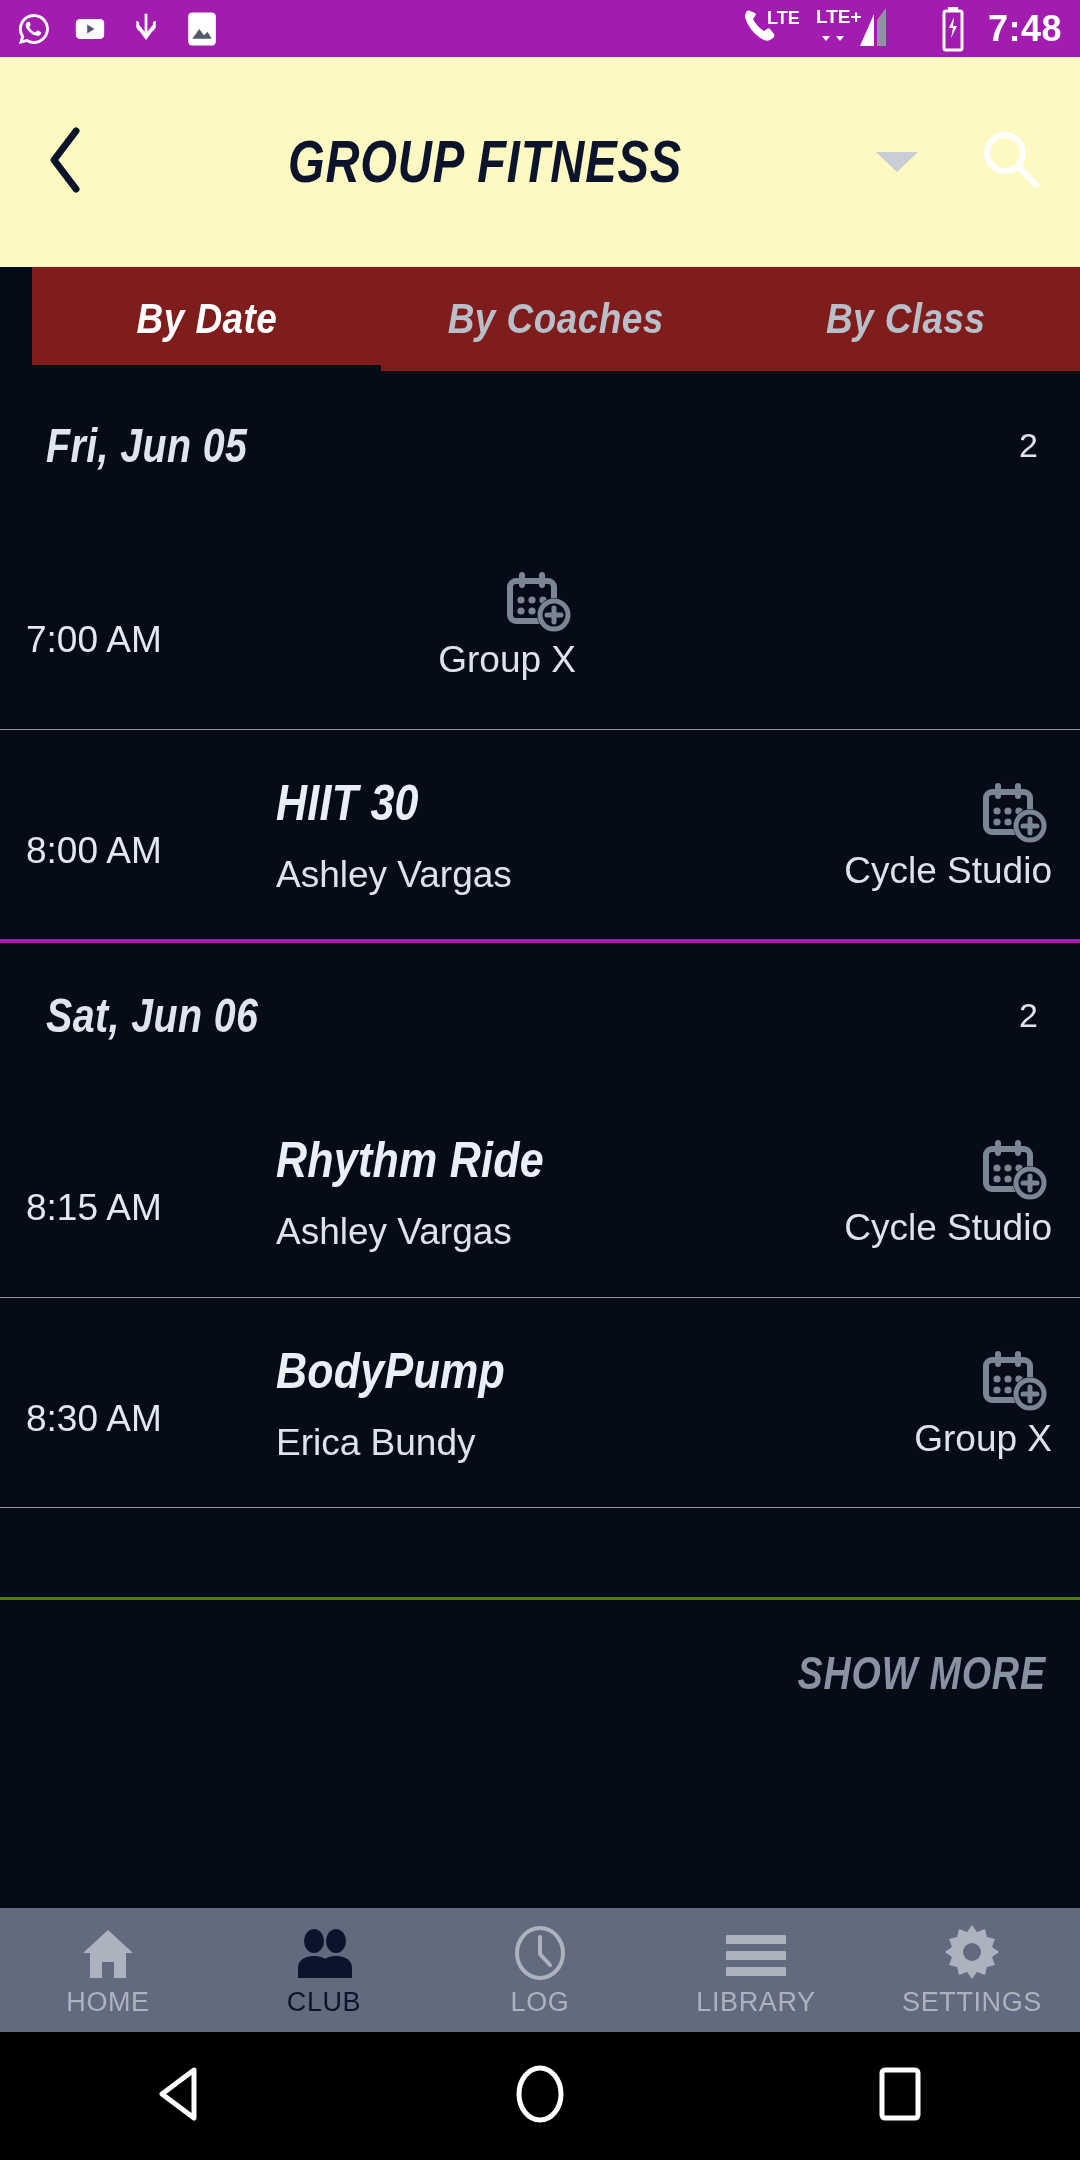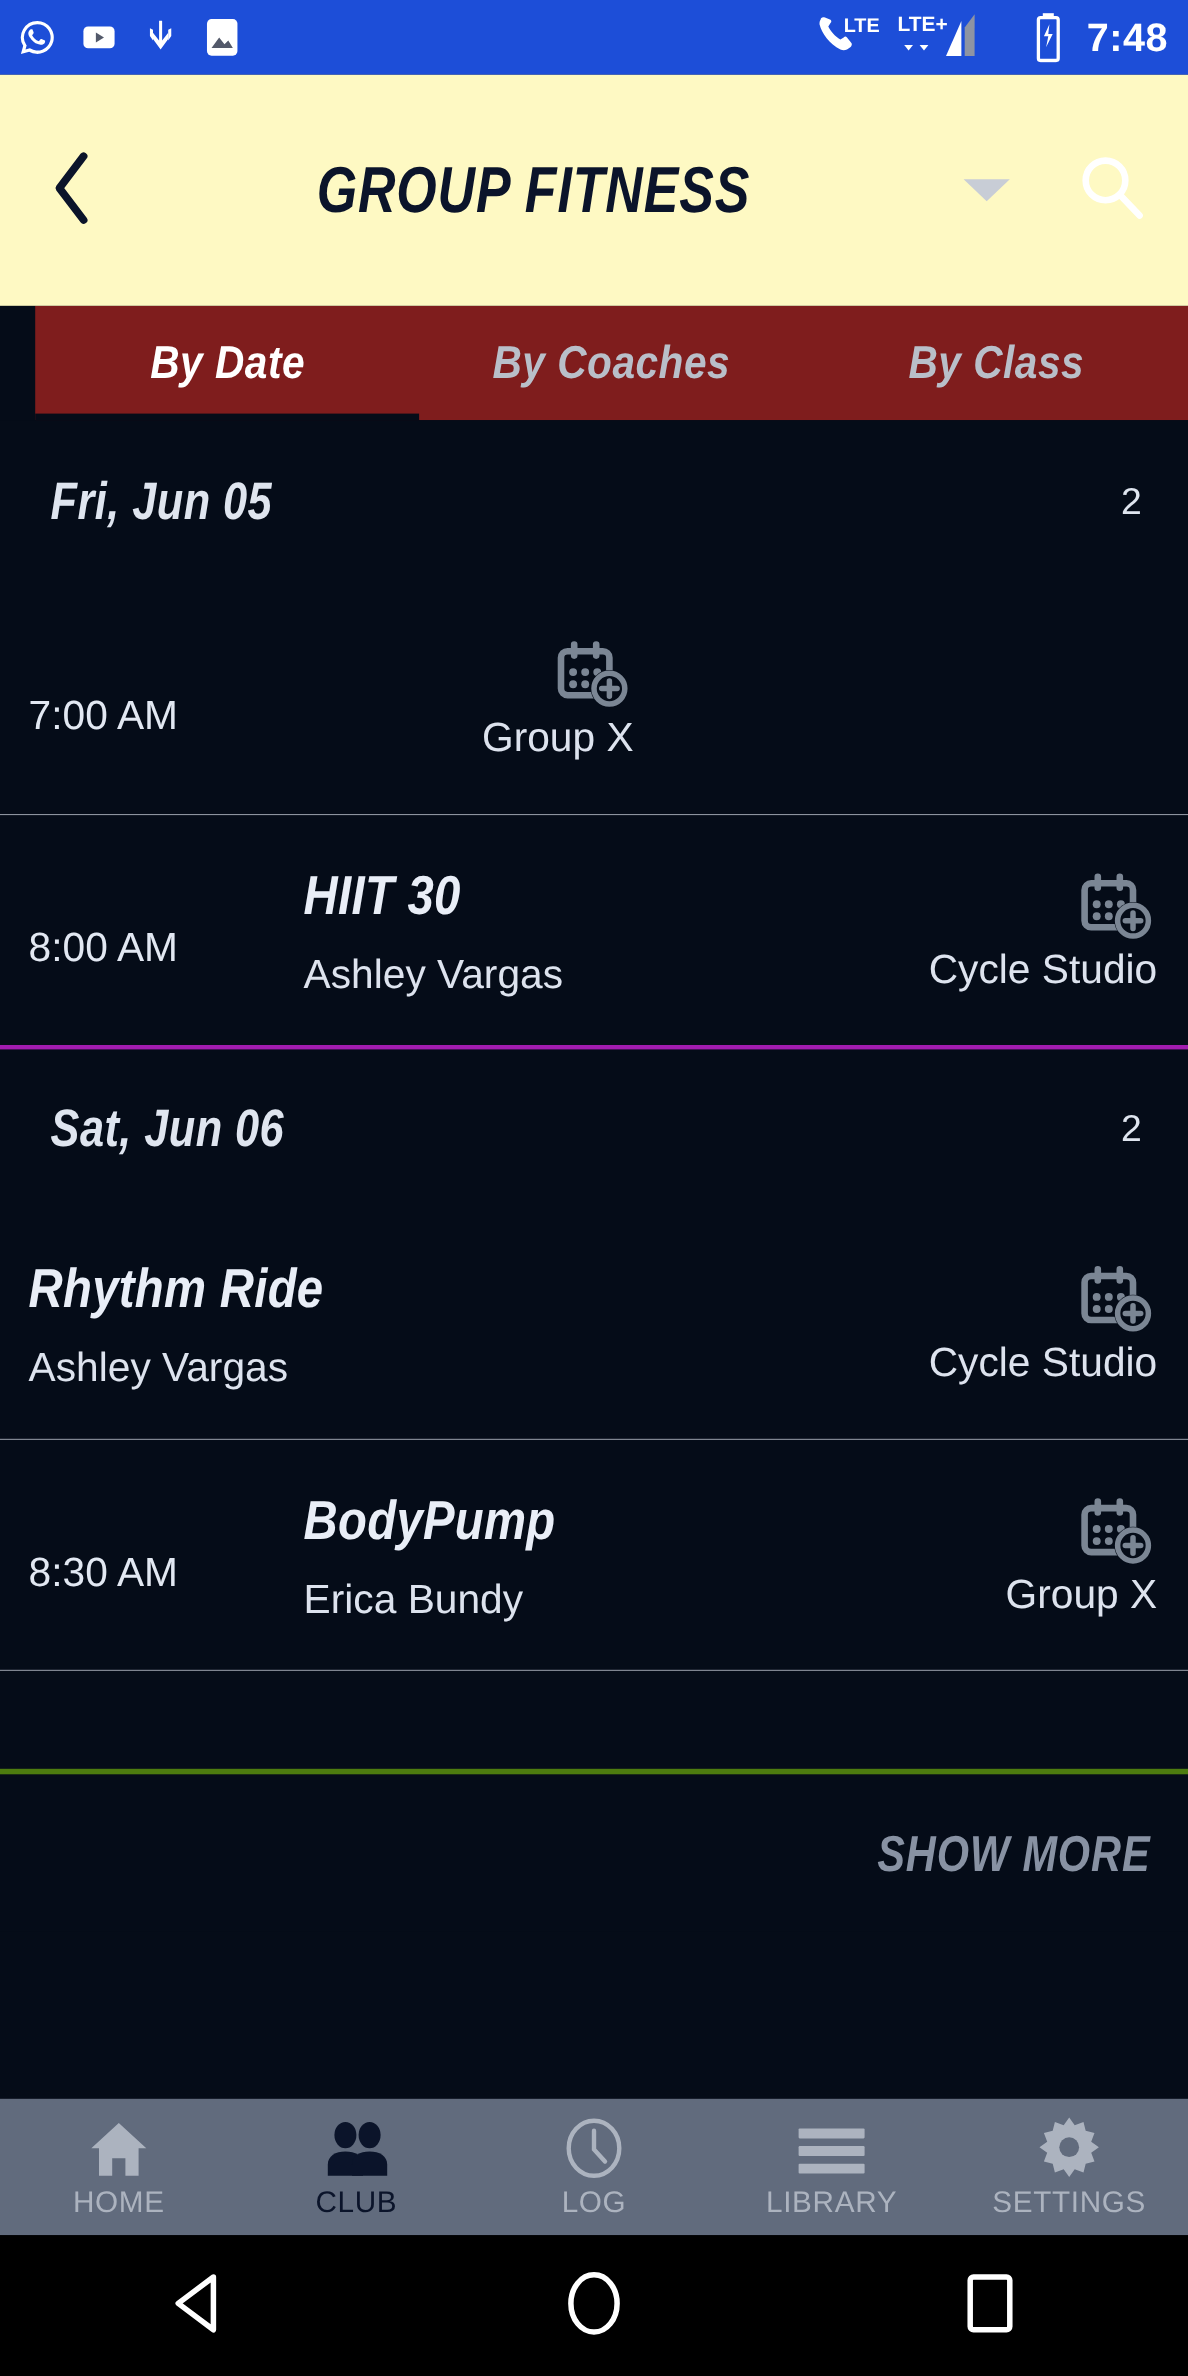--- a/index.html
+++ b/index.html
@@ -6,21 +6,21 @@
   html, body {
     width:1080px; height:2160px;
     background:#000;
     font-family:"Liberation Sans", sans-serif;
     overflow:hidden;
   }
   #app { position:relative; width:1080px; height:2160px; background:#050c18; }
 
   
   .statusbar {
-    height:68px; background:#1d4ed8;
+    height:57px; background:#a21caf;
     display:flex; align-items:center; padding:0 18px 0 14px;
   }
   .sb-left { display:flex; align-items:center; gap:16px; }
   .sb-right { margin-left:auto; display:flex; align-items:center; gap:12px; }
   .sb-icon { width:40px; height:40px; display:flex; align-items:center; justify-content:center; }
   .sb-icon svg { display:block; }
   .sb-time {
     color:#ffffff; font-size:36px; font-weight:700; letter-spacing:0.5px;
     font-family:"Liberation Sans", sans-serif; margin-left:6px;
   }
@@ -118,21 +118,21 @@
     align-items:flex-end; 
   }
   .cal-icon { width:72px; height:72px; display:block; }
   .location {
     color:#dde3ee; font-size:37px; font-weight:400;
     font-family:"Liberation Sans", sans-serif; white-space:nowrap;
   }
 
   .spacer-row { height:90px; border-top:1px solid #8d939e; }
   .showmore-row {
-    height:148px; border-top:5px solid #4d7c0f;
+    height:148px; border-top:3px solid #4d7c0f;
     display:flex; align-items:center; justify-content:flex-end;
     padding-right:34px;
   }
   .showmore-label {
     color:#8892a3;
     font-family:"Liberation Sans Narrow","Liberation Sans", sans-serif;
     font-size:46px; font-weight:700; font-style:italic;
     transform:scaleX(0.82); transform-origin:right center;
     letter-spacing:1px; white-space:nowrap;
   }
@@ -306,20 +306,21 @@
         <span class="location">Cycle Studio</span>
       </div>
     </div>
 
     <div class="date-header" style="border-top:4px solid #a21caf;">
       <span class="date-label">Sat, Jun 06</span>
       <span class="date-count">2</span>
     </div>
 
     <div class="class-row no-border">
+      <div class="col-time">8:15 AM</div>
       <div class="col-mid">
         <div class="class-name">Rhythm Ride</div>
         <div class="coach-name">Ashley Vargas</div>
       </div>
       <div class="col-right">
         <span class="cal-icon">
           <svg width="72" height="72" viewBox="0 0 72 72">
             <path d="M18 8v10M38 8v10" stroke="#7b8694" stroke-width="6" stroke-linecap="round"></path>
             <rect x="6" y="14" width="44" height="40" rx="6" fill="none" stroke="#7b8694" stroke-width="6"></rect>
             <circle cx="17" cy="33" r="3.6" fill="#7b8694"></circle>

